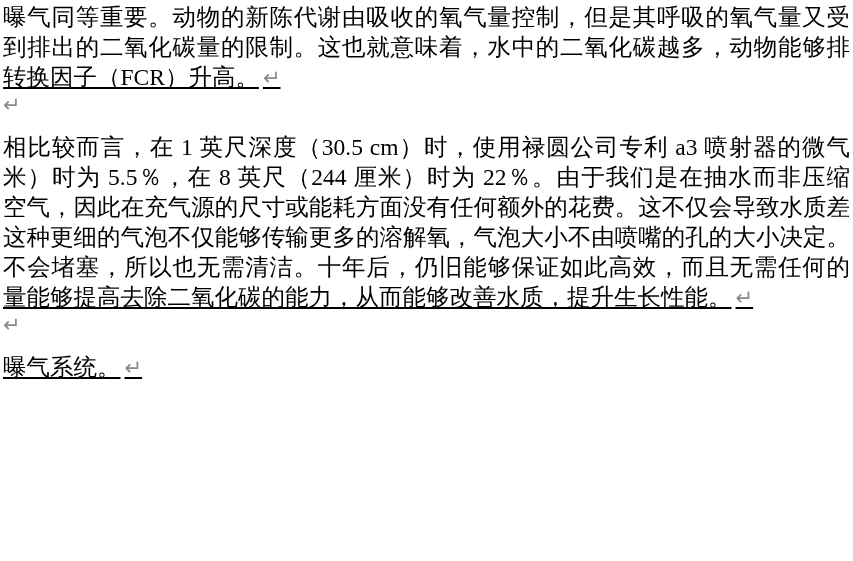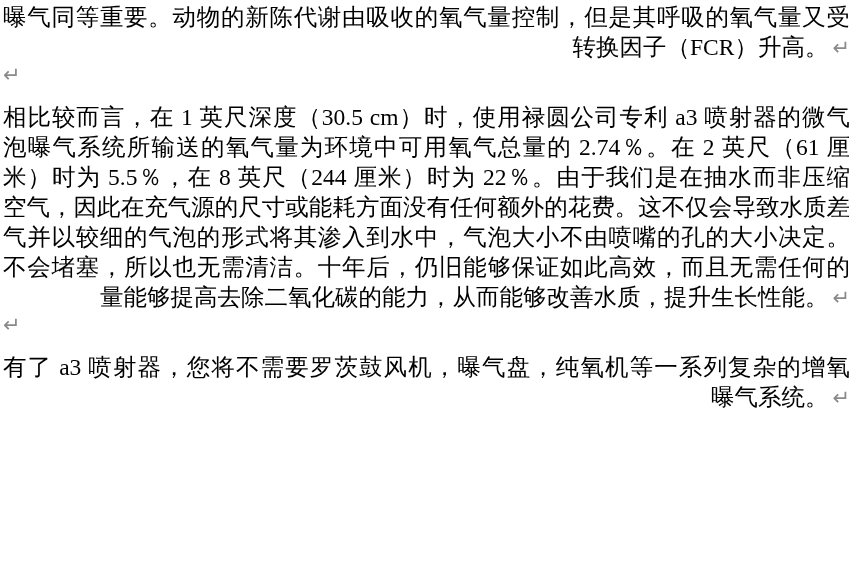--- a/index.html
+++ b/index.html
@@ -29,21 +29,22 @@
     letter-spacing: 0;
   }
   .doc-line.justified {
     white-space: normal;
     text-align: justify;
     text-align-last: justify;
     text-justify: inter-character;
     overflow: hidden;
   }
   .doc-line.plain {
-    text-align: right;
+    text-align: left;
+    text-decoration: underline;
   }
   .blank-line {
     height: 40px;
     line-height: 24px;
   }
   .pilcrow {
     color: #8a8a8a;
     font-size: 21px;
     margin-left: 4px;
     font-family: "DejaVu Sans", sans-serif;
@@ -52,26 +53,25 @@
   .blank-line .pilcrow {
     margin-left: 0;
   }
 </style>
 </head>
 <body>
 
 <div class="page">
   <div id="doc-body">
       <div class="doc-line justified"><span>曝气同等重要。动物的新陈代谢由吸收的氧气量控制，但是其呼吸的氧气量又受</span></div>
+      <div class="doc-line justified"><span>到排出的二氧化碳量的限制。这也就意味着，水中的二氧化碳越多，动物能够排</span></div>
       <div class="doc-line plain"><span>转换因子（FCR）升高。</span><span class="pilcrow" style="color: rgb(138, 138, 138);">↵</span></div>
       <div class="doc-line blank-line"><span class="pilcrow" style="color: rgb(138, 138, 138);">↵</span></div>
       <div class="doc-line justified"><span>相比较而言，在 1 英尺深度（30.5 cm）时，使用禄圆公司专利 a3 喷射器的微气</span></div>
-      <div class="doc-line justified"><span>泡曝气系统所输送的氧气量为环境中可用氧气总量的 2.74％。在 2 英尺（61 厘</span></div>
       <div class="doc-line justified"><span>米）时为 5.5％，在 8 英尺（244 厘米）时为 22％。由于我们是在抽水而非压缩</span></div>
       <div class="doc-line justified"><span>空气，因此在充气源的尺寸或能耗方面没有任何额外的花费。这不仅会导致水质差</span></div>
-      <div class="doc-line justified"><span>气并以较细的气泡的形式将其渗入到水中，气泡大小不由喷嘴的孔的大小决定。</span></div>
+      <div class="doc-line justified"><span>这种更细的气泡不仅能够传输更多的溶解氧，气泡大小不由喷嘴的孔的大小决定。</span></div>
       <div class="doc-line justified"><span>不会堵塞，所以也无需清洁。十年后，仍旧能够保证如此高效，而且无需任何的</span></div>
       <div class="doc-line plain"><span>量能够提高去除二氧化碳的能力，从而能够改善水质，提升生长性能。</span><span class="pilcrow" style="color: rgb(138, 138, 138);">↵</span></div>
       <div class="doc-line blank-line"><span class="pilcrow" style="color: rgb(138, 138, 138);">↵</span></div>
-      <div class="doc-line justified"><span>有了 a3 喷射器，您将不需要罗茨鼓风机，曝气盘，纯氧机等一系列复杂的增氧</span></div>
       <div class="doc-line plain"><span>曝气系统。</span><span class="pilcrow" style="color: rgb(138, 138, 138);">↵</span></div>
     </div>
 </div>
 
 </body></html>

